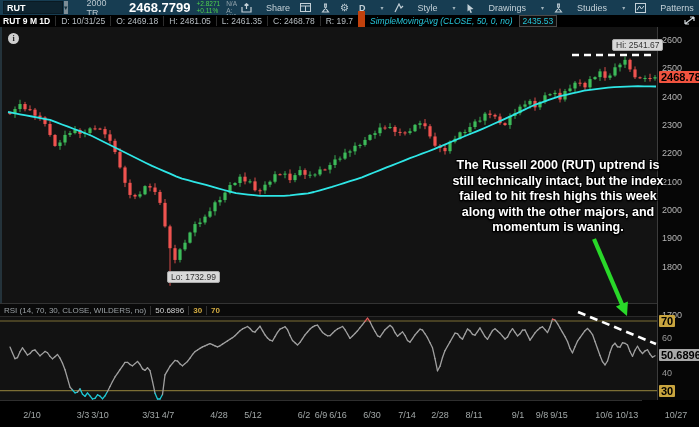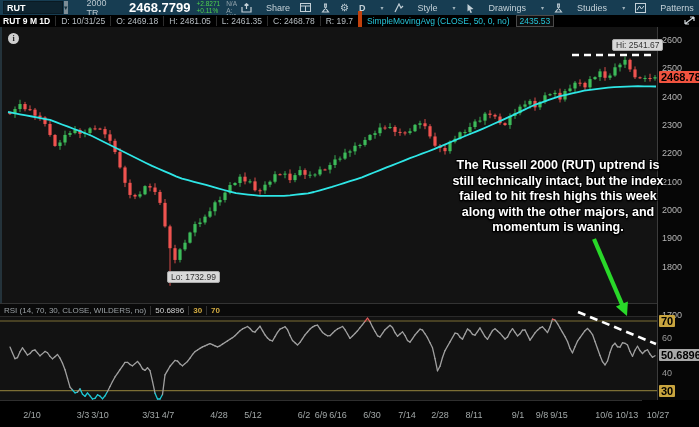--- a/index.html
+++ b/index.html
@@ -22,21 +22,21 @@
   .tb-btn{display:flex;align-items:center;gap:14px;padding:1px 4px;color:#c3d0d7;cursor:pointer;}
   .tb-btn svg{display:block;}
   .caret{font-size:6px;color:#9fb2bb;margin-left:1px;}
   .gear-glyph{font-size:10px;color:#c3d0d7;}
   .menu-glyph{font-size:11px;color:#dfe8ec;font-weight:bold;}
   
   .ohlcbar{position:absolute;left:0;top:15px;width:699px;height:12px;background:#000;
     display:flex;align-items:center;font-size:8.5px;color:#b6bdc2;border-bottom:1px solid #1c1c1c;}
   .ohlc-sym{font-weight:bold;color:#fff;padding:0 5px 0 3px;font-size:8.5px;}
   .cell{padding:0 5px;border-left:1px solid #2e2e2e;white-space:nowrap;}
-  .sma-lbl{color:#26c6da;padding:5px 5px;border-left:4px solid #c2410c;white-space:nowrap;}
+  .sma-lbl{color:#26c6da;padding:5px 5px;border-left:7px solid #c2410c;white-space:nowrap;font-style:italic;}
   .sma-val{color:#26c6da;border:1px solid #4a4a4a;background:#0d0d0d;padding:0 3px;margin-left:1px;}
   .ohlc-right{margin-left:auto;padding-right:4px;color:#cfd6da;}
   
   .chart-bg{position:absolute;left:0;top:27px;width:657px;height:276px;background:#131313;
     border-left:2px solid #24333b;z-index:0;}
   .rsi-bg{position:absolute;left:0;top:315px;width:657px;height:85px;background:#121212;z-index:0;}
   .axis-col{position:absolute;left:657px;top:27px;width:42px;height:373px;background:#060606;
     border-left:1px solid #3c3c3c;z-index:3;}
   .px-tick{position:absolute;left:4px;font-size:9px;color:#b4b4b4;transform:translateY(-50%);}
   .tag{position:absolute;left:1px;font-size:11px;font-weight:bold;color:#000;padding:0 2px;
@@ -735,21 +735,21 @@
       <span class="t-tick" style="left: 338px;">6/16</span>
       <span class="t-tick" style="left: 372px;">6/30</span>
       <span class="t-tick" style="left: 407px;">7/14</span>
       <span class="t-tick" style="left: 440px;">2/28</span>
       <span class="t-tick" style="left: 474px;">8/11</span>
       <span class="t-tick" style="left: 518px;">9/1</span>
       <span class="t-tick" style="left: 542px;">9/8</span>
       <span class="t-tick" style="left: 559px;">9/15</span>
       <span class="t-tick" style="left: 604px;">10/6</span>
       <span class="t-tick" style="left: 627px;">10/13</span>
-      <span class="t-tick" style="left: 658px;">10/27</span>
+      <span class="t-tick" style="left: 676px;">10/27</span>
     </div>
 
   <div class="anno thesis">The Russell 2000 (RUT) uptrend is
 still technically intact, but the index
 failed to hit fresh highs this week
 along with the other majors, and
 momentum is waning.</div>
   <div class="bubble" style="left:612px;top:39px;">Hi: 2541.67</div>
   <div class="bubble" style="left:167px;top:271px;">Lo: 1732.99</div>
 

